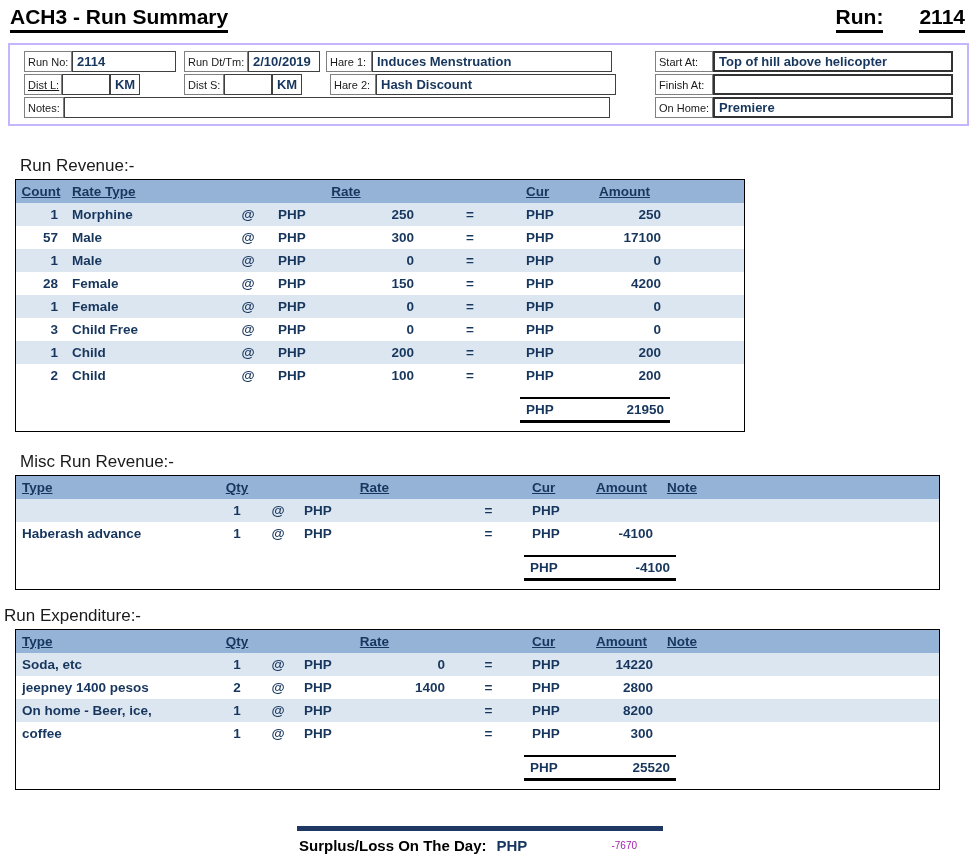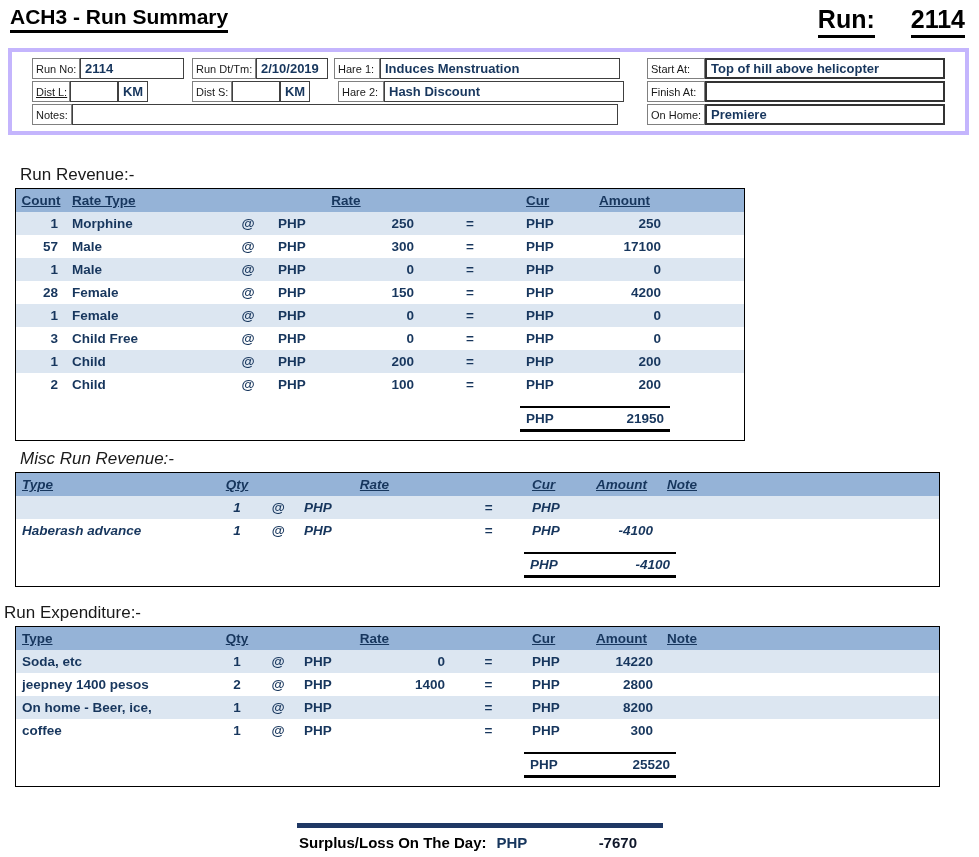--- a/index.html
+++ b/index.html
@@ -4,37 +4,37 @@
 <style>
   * { margin:0; padding:0; box-sizing:border-box; }
   html,body { background:#fff; }
   body { font-family:"Liberation Sans", sans-serif; }
   .page { width:979px; height:857px; background:#fff; position:relative; overflow:hidden; }
 
   
   .topbar { display:flex; justify-content:space-between; align-items:flex-start; padding:5px 14px 0 10px; }
   .page-title { font-size:21px; font-weight:bold; color:#000; border-bottom:3px solid #000; padding-bottom:1px; }
   .run-group { display:flex; gap:36px; }
-  .run-label, .run-number { font-size:25px; font-weight:bold; color:#000; border-bottom:3px solid #000; padding-bottom:1px; }
-
-  
-  .header-box { margin:10px 10px 0 8px; border:4px solid #c4b5fd; padding:4px 20px; }
+  .run-label, .run-number { font-size:21px; font-weight:bold; color:#000; border-bottom:3px solid #000; padding-bottom:1px; }
+
+  
+  .header-box { margin:10px 10px 0 8px; border:2px solid #c4b5fd; padding:4px 14px; }
   .hrow { display:flex; align-items:stretch; margin:2px 0; }
   .hlabel { font-size:11px; color:#1a1a1a; border:1px solid #808080; padding:0 3px; background:#fff;
             display:flex; align-items:center; white-space:nowrap; min-height:21px; }
   .hvalue { font-size:13px; font-weight:bold; color:#17365D; border:1px solid #404040; padding:0 4px;
             background:#fff; display:flex; align-items:center; white-space:nowrap; overflow:hidden; min-height:21px; }
   .hvalue.heavy { border:2px solid #333; }
   .km { justify-content:center; }
   .right-group { margin-left:auto; display:flex; }
 
   
   .section-label { font-size:17px; color:#1a1a1a; margin-left:22px; }
   .sec-revenue { margin-top:30px; }
-  .sec-misc { margin-top:8px;font-style:italic; }
+  .sec-misc { margin-top:20px; }
   .sec-exp { margin-top:16px; }
 
   
   .table { border:1px solid #000; background:#fff; padding-bottom:8px; margin:3px 0 0 15px; }
   .rev-table { width:730px; }
   .wide-table { width:925px; }
   .grid { display:grid; align-items:center; }
   .rev-grid  { grid-template-columns:50px 158px 48px 58px 90px 100px 62px 85px 1fr; }
   .wide-grid { grid-template-columns:200px 42px 40px 58px 95px 75px 58px 75px 100px 1fr; }
   .thead { background:#95B3D7; min-height:23px; }
@@ -62,21 +62,21 @@
                padding:3px 6px; font-size:13.5px; font-weight:bold; color:#17365D; }
   .rev-total  { margin-left:504px; width:150px; }
   .wide-total { margin-left:508px; width:152px; }
 
   
   .surplus { width:366px; margin:36px 0 0 297px; }
   .surplus-bar { height:5px; background:#1F3864; }
   .surplus-row { display:flex; align-items:center; padding:6px 4px 6px 2px; }
   .surplus-label { font-size:15px; font-weight:bold; color:#000; }
   .surplus-cur { font-size:15px; font-weight:bold; color:#17365D; margin-left:10px; }
-  .surplus-amount { font-size:15px; font-weight:bold; color:#0f172a; margin-left:auto; margin-right:22px; }
+  .surplus-amount { font-size:10px; font-weight:normal; color:#a21caf; margin-left:auto; margin-right:22px; }
 </style>
 </head>
 <body>
 
 <div class="page">
 
   <div class="topbar">
     <span class="page-title">ACH3 - Run Summary</span>
     <span class="run-group">
       <span class="run-label">Run:</span>

